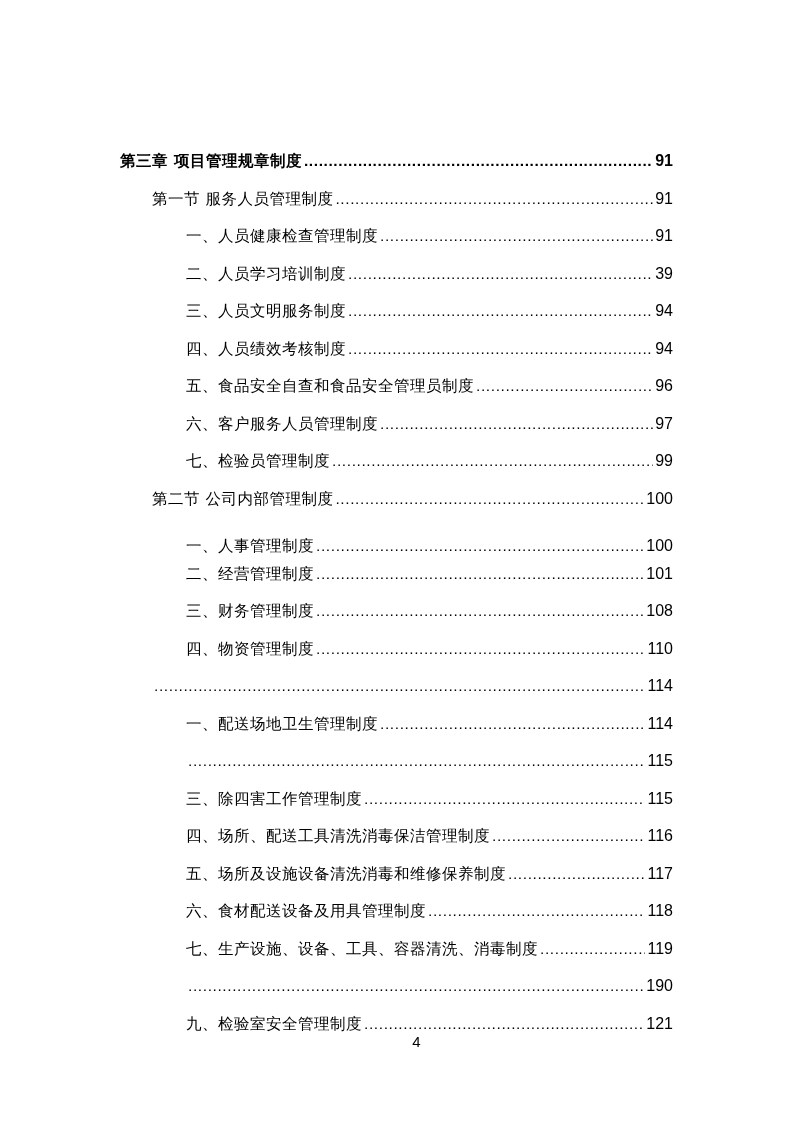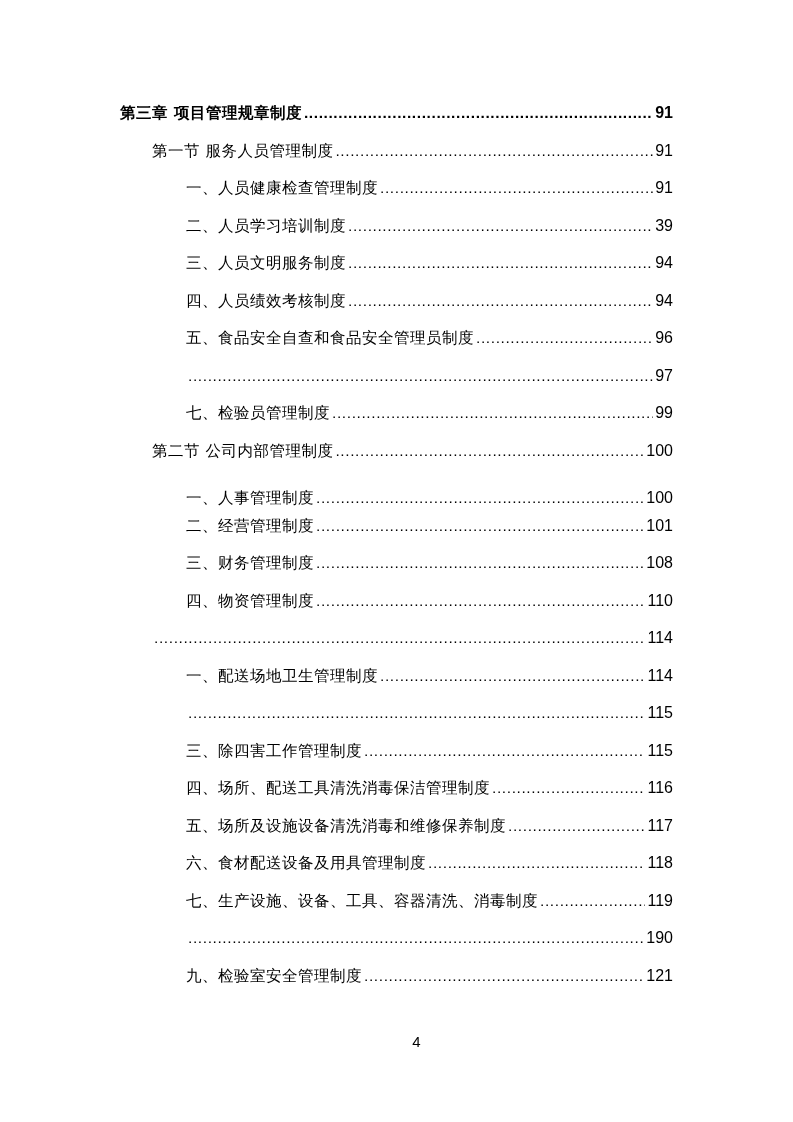--- a/index.html
+++ b/index.html
@@ -29,20 +29,21 @@
     }
     .toc-row {
       position: absolute;
       display: flex;
       align-items: baseline;
       height: 24px;
       line-height: 24px;
       font-size: 15.5px;
       white-space: nowrap;
       right: 120px;
+      margin-top: 48px;
     }
     .toc-row.level-0 { left: 120px; font-weight: bold; }
     .toc-row.level-1 { left: 152px; }
     .toc-row.level-2 { left: 186px; }
     .toc-title {
       flex: 0 0 auto;
       letter-spacing: 0.5px;
     }
     .toc-leader {
       flex: 1 1 auto;
@@ -111,20 +112,21 @@
       <span class="toc-page">94</span>
     </div>
 
     <div class="toc-row level-2" style="top:225px">
       <span class="toc-title">五、食品安全自查和食品安全管理员制度</span>
       <span class="toc-leader"></span>
       <span class="toc-page">96</span>
     </div>
 
     <div class="toc-row level-2" style="top:262.5px">
+      <span class="toc-title">六、客户服务人员管理制度</span>
       <span class="toc-leader"></span>
       <span class="toc-page">97</span>
     </div>
 
     <div class="toc-row level-2" style="top:300px">
       <span class="toc-title">七、检验员管理制度</span>
       <span class="toc-leader"></span>
       <span class="toc-page">99</span>
     </div>
 

